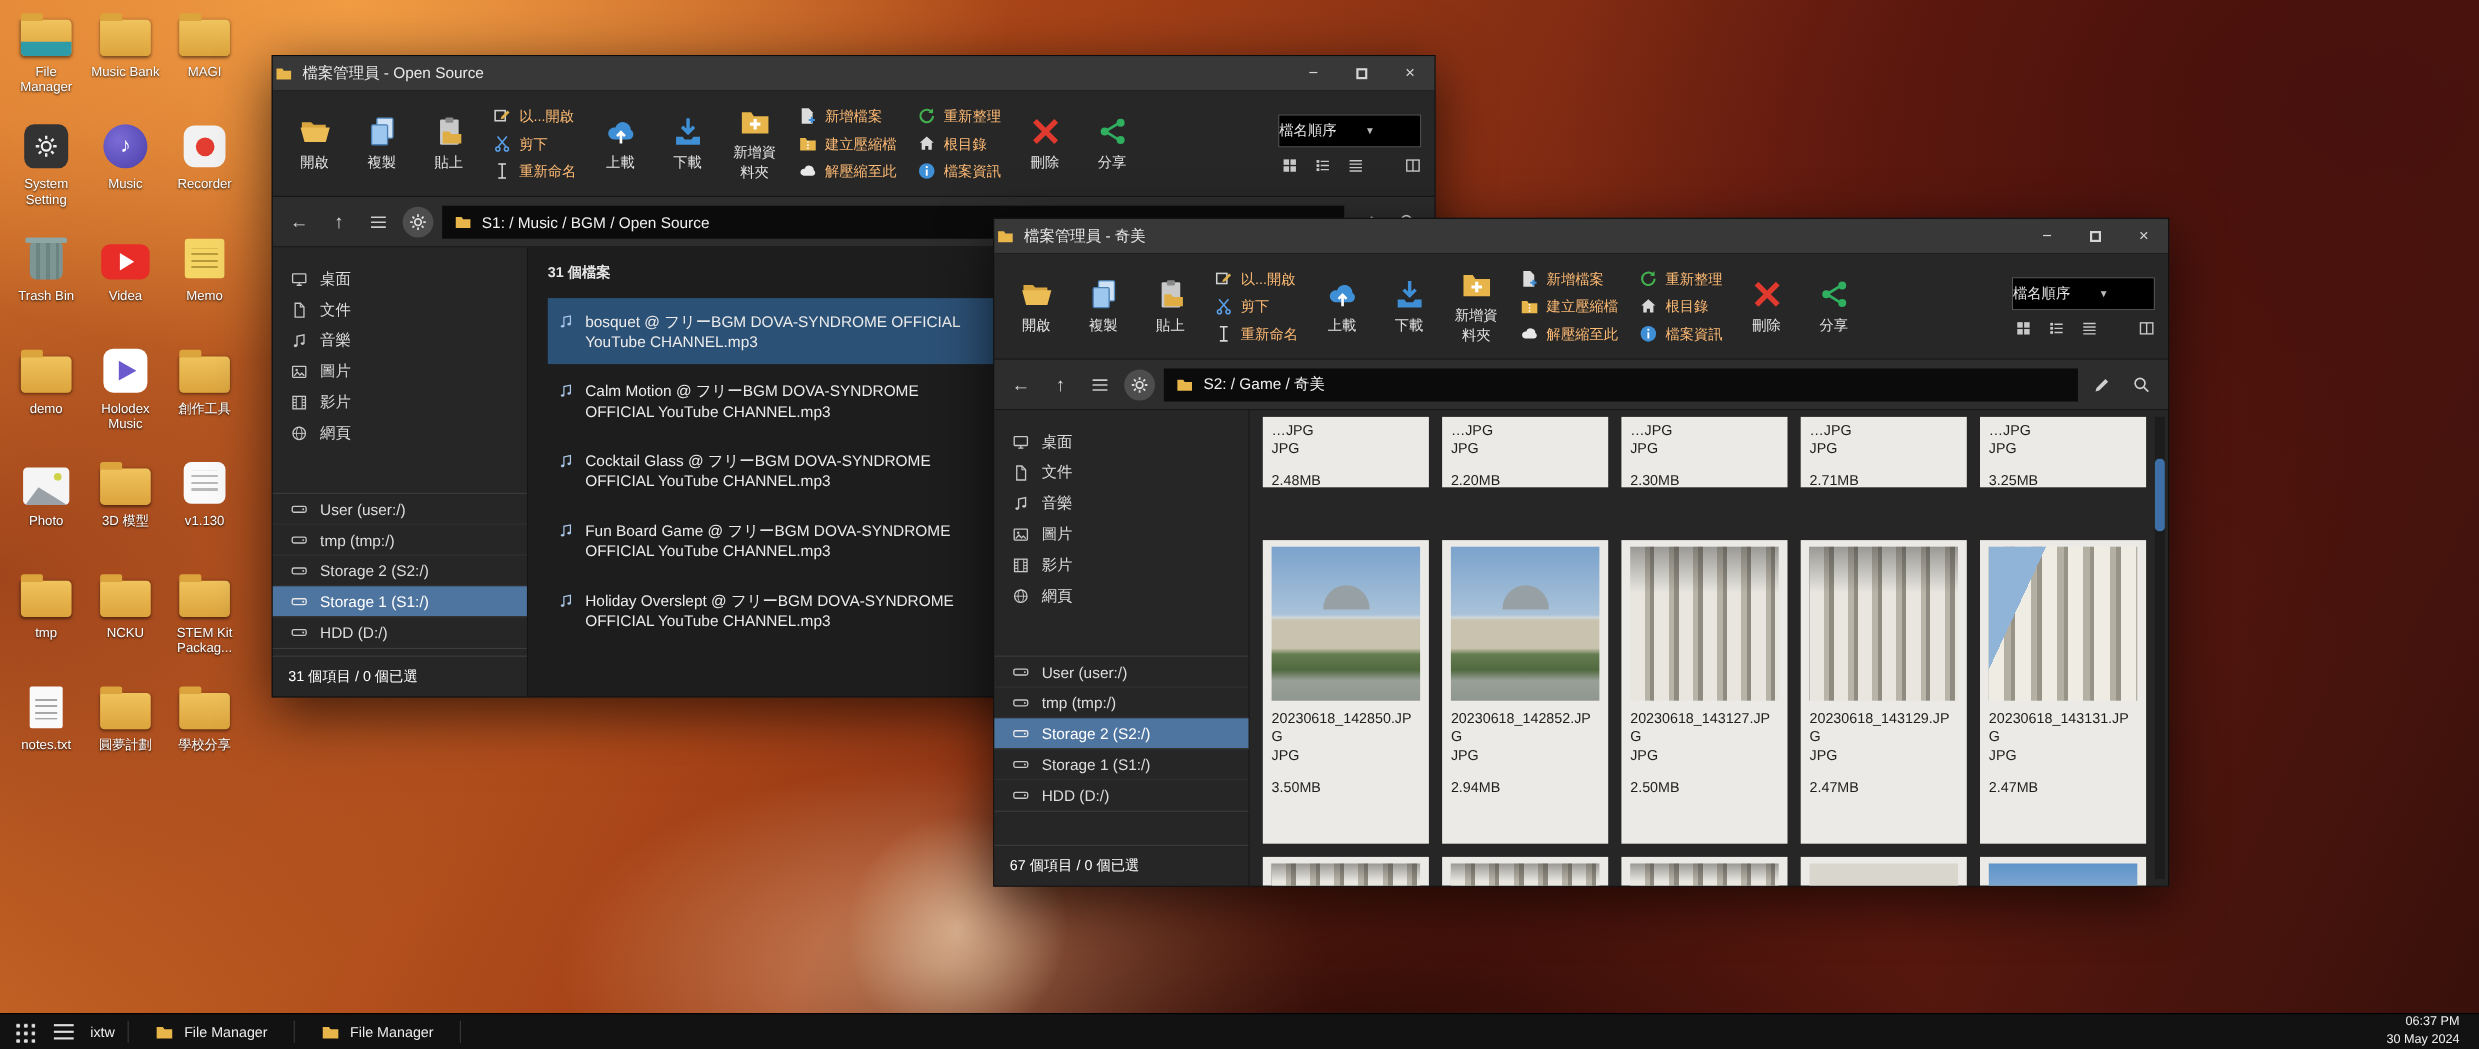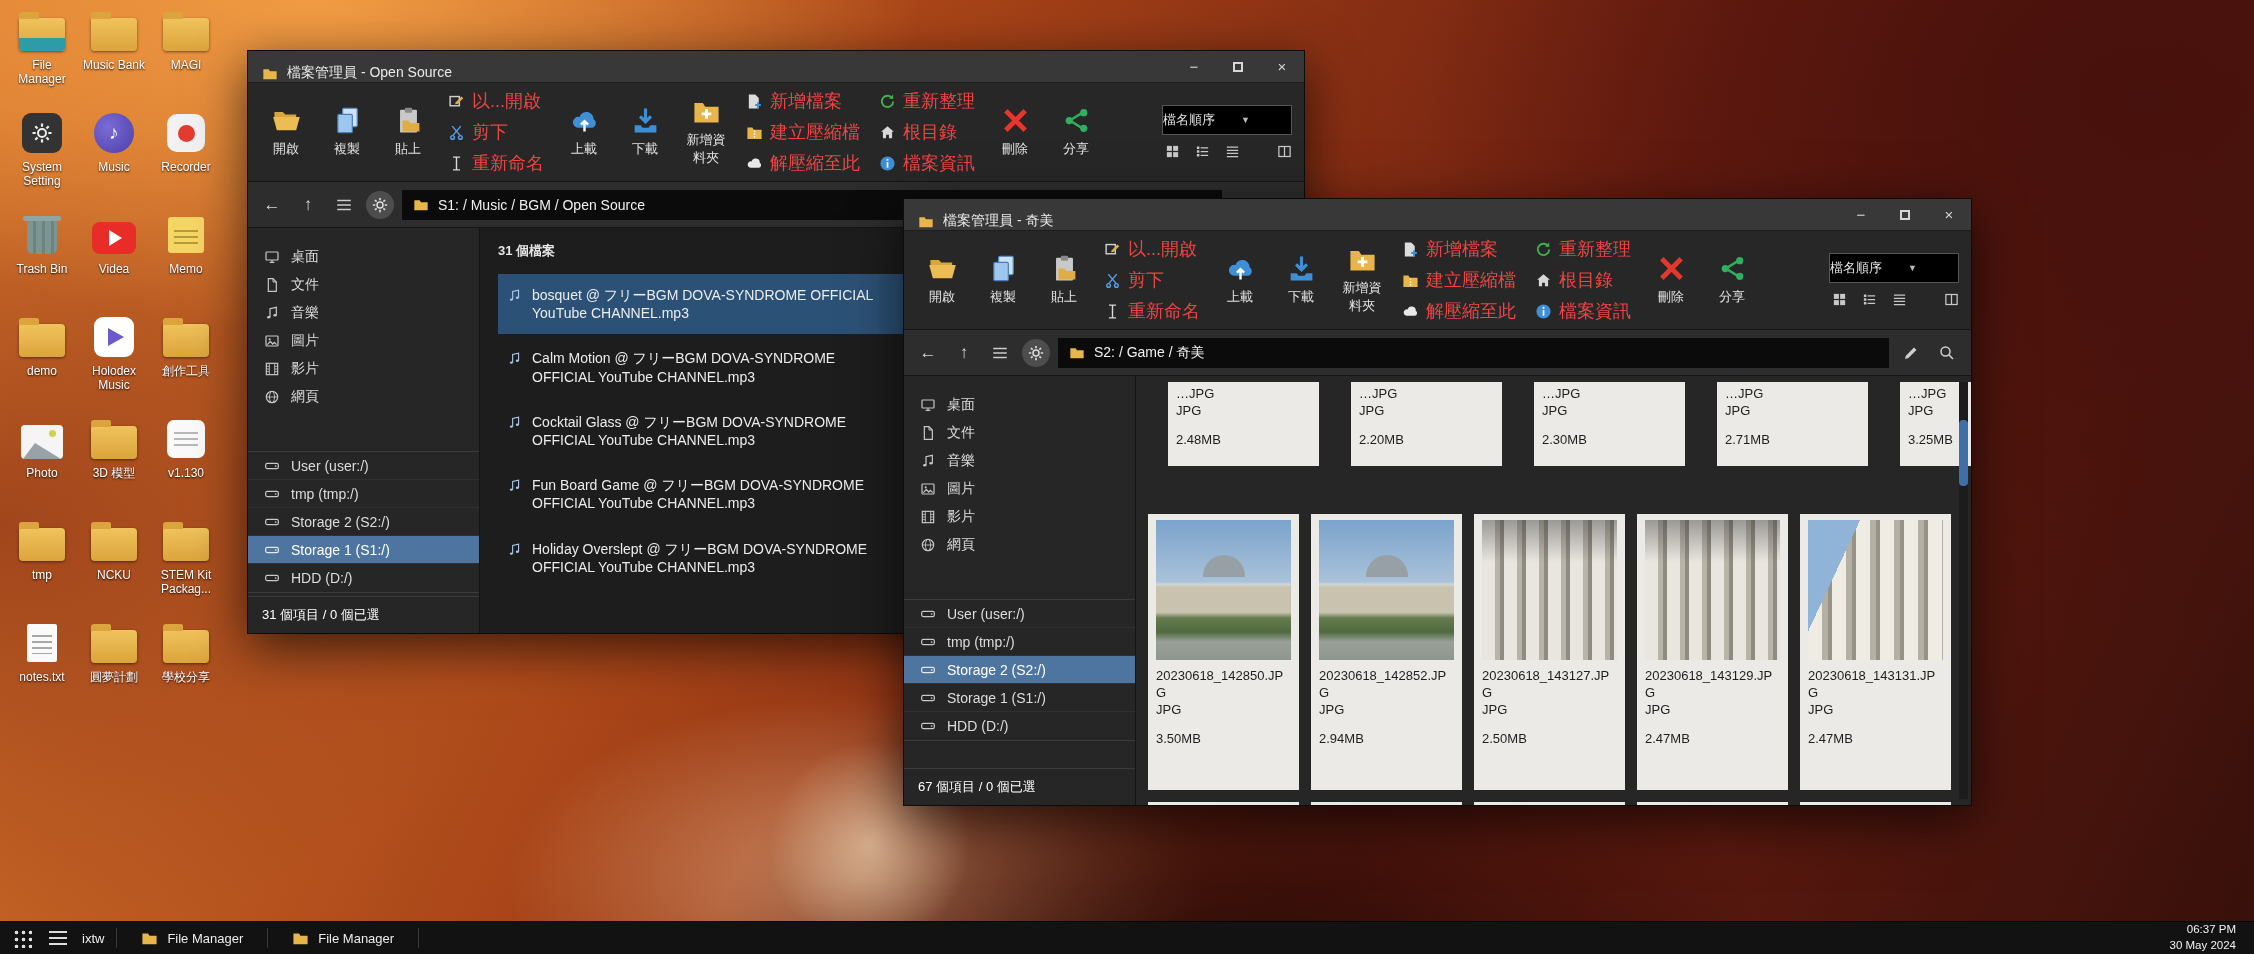--- a/index.html
+++ b/index.html
@@ -65,36 +65,36 @@
     background:repeating-linear-gradient(rgba(0,0,0,0) 0 4px, #b9b9b9 4px 6px); }
   .textfile-app { width:30px; height:38px; background:#fafafa; border-radius:2px; position:relative; }
   .textfile-app::before { content:''; position:absolute; left:5px; right:5px; top:7px; height:23px;
     background:repeating-linear-gradient(rgba(0,0,0,0) 0 4px, #a8a8a8 4px 6px); }
 
   
   .window { position:absolute; display:flex; flex-direction:column;
     background:#2a2a2a; border:1px solid #0c0c0c; box-shadow:0 14px 48px rgba(0,0,0,.65); }
   .win1 { left:247px; top:50px; width:1058px; height:584px; z-index:5; }
   .win2 { left:903px; top:198px; width:1069px; height:608px; z-index:10; }
-  .titlebar { flex:0 0 32px; background:#383838; display:flex; align-items:flex-end;
-    gap:9px; padding-left:14px; border-bottom:1px solid #1d1d1d; }
+  .titlebar { flex:0 0 32px; background:#383838; display:flex; align-items:center;
+    gap:9px; padding-left:2px; border-bottom:1px solid #1d1d1d; }
   .title { font-size:14px; color:#e9e9e9; }
   .winbtns { margin-left:auto; display:flex; height:100%; }
   .winbtn { width:44px; display:flex; align-items:center; justify-content:center;
     color:#d5d5d5; font-size:15px; }
   .winbtn .sq { width:10px; height:10px; border:2px solid #d5d5d5; }
 
   .toolbar { flex:0 0 96px; background:#272727; border-bottom:1px solid #141414;
     display:flex; align-items:center; gap:5px; padding:4px 10px; }
   .tb-big { display:flex; flex-direction:column; align-items:center; justify-content:center;
     gap:5px; min-width:56px; padding:2px 5px; font-size:13px; color:#e2e2e2; }
   .tb-big svg { width:29px; height:29px; }
   .wrap2 { display:inline-block; width:46px; text-align:center; }
   .tb-stack { display:flex; flex-direction:column; justify-content:center; gap:3px; padding:0 4px; }
-  .tb-mini { display:flex; align-items:center; gap:7px; font-size:18px; color:#ef4444; padding:2px 3px; }
+  .tb-mini { display:flex; align-items:center; gap:7px; font-size:13px; color:#fdba74; padding:2px 3px; }
   .tb-mini svg { width:17px; height:17px; flex:0 0 auto; }
   .tb-right { margin-left:auto; display:flex; flex-direction:column; justify-content:center;
     gap:9px; padding-right:2px; }
   .sortbox { background:#000000; border:1px solid #565656; padding:5px 0; display:flex;
     align-items:center; gap:26px; font-size:13px; color:#e6e6e6; }
   .caret { font-size:9px; color:#bbb; }
   .viewrow { display:flex; gap:15px; align-items:center; padding-left:3px; }
   .viewrow svg { width:15px; height:15px; }
   .view-last { margin-left:22px; }
 
@@ -130,21 +130,21 @@
   .file-row.sel { background:#2c5176; }
   .file-name { width:360px; word-wrap:break-word; }
 
   
   .gridpane { flex:1; background:#262626; position:relative; overflow:hidden;
     padding:6px 0 0 12px; }
   .prow { display:flex; gap:12px; margin-bottom:12px; }
   .pcell { width:151px; flex:0 0 auto; background:#eceae6; color:#1e1e1e;
     padding:6px 8px; font-size:13px; line-height:1.3; overflow:hidden; }
   .pcell.full { height:276px;margin-top:36px; }
-  .pcell.partial { height:84px; padding-top:4px;margin-left:20px; }
+  .pcell.partial { height:64px; padding-top:4px; }
   .pcell.sliver { height:60px; padding:6px 8px 0; }
   .pthumb { width:100%; height:140px; margin-bottom:8px; background:#999; }
   .sliver .pthumb { height:54px; margin:0; }
   .pname { width:132px; word-break:break-all; }
   .psize { margin-top:12px; }
   .th-dome { position:relative;
     background:linear-gradient(180deg,#7ba3cc 0%,#a9c2d9 44%,#cdd5d9 46%,#c9c2ae 48%,#c9c2ae 66%,#647c4f 70%,#51693f 80%,#98a098 87%,#8f968f 100%); }
   .th-dome::before { content:''; position:absolute; left:50%; top:25%; width:42px; height:22px;
     margin-left:-21px; border-radius:21px 21px 0 0; background:#97a0a5; }
   .th-cols { background:

